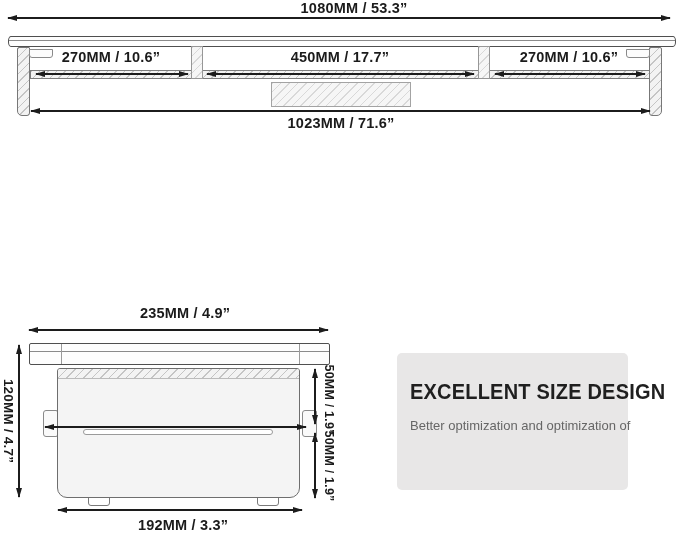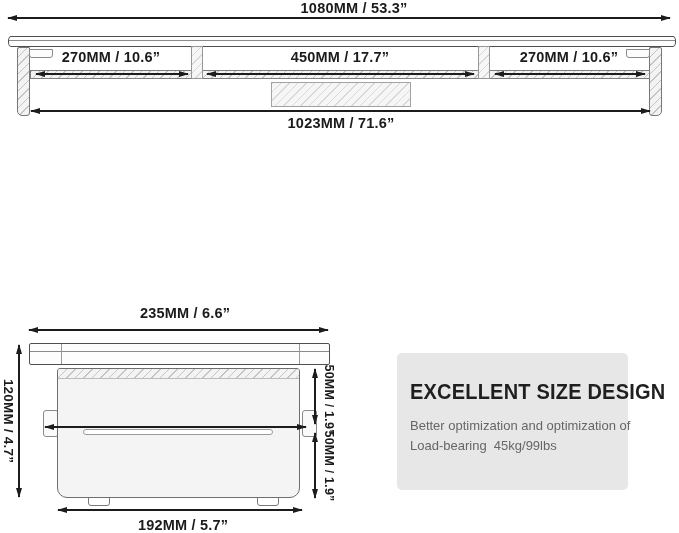--- a/index.html
+++ b/index.html
@@ -94,21 +94,21 @@
     <div class="ha" style="left:495px;top:73px;width:150px;"></div>
 
     <div class="shape drawer hatch-light" style="left:271px;top:82px;width:140px;height:25px;"></div>
 
     <div class="ha" style="left:31px;top:110px;width:619px;"></div>
     <div class="dim" style="left:341px;top:116px;">1023MM / 71.6”</div>
   </div>
 
   <div class="group">
 
-    <div class="dim" style="left:185px;top:306px;">235MM / 6.6”</div>
+    <div class="dim" style="left:185px;top:306px;">235MM / 4.9”</div>
     <div class="ha" style="left:29px;top:329px;width:299px;"></div>
 
     <div class="shape board-side" style="left:29px;top:343px;width:301px;height:22px;">
       <div class="hline"></div>
       <div class="vline" style="left:31px;"></div>
       <div class="vline" style="left:269px;"></div>
     </div>
 
     <div class="shape ear" style="left:43px;top:410px;width:15px;height:27px;"></div>
     <div class="shape ear" style="left:302px;top:410px;width:15px;height:27px;"></div>
@@ -128,24 +128,23 @@
     <div class="va" style="left:18px;top:345px;height:152px;"></div>
     <div class="dim rot md" style="left:8px;top:421px;">120MM / 4.7”</div>
 
     <div class="va" style="left:314px;top:369px;height:55px;"></div>
     <div class="dim rot sm" style="left:328px;top:400px;">50MM / 1.9”</div>
 
     <div class="va" style="left:314px;top:433px;height:65px;"></div>
     <div class="dim rot sm" style="left:328px;top:466px;">50MM / 1.9”</div>
 
     <div class="ha" style="left:58px;top:509px;width:244px;"></div>
-    <div class="dim" style="left:183px;top:518px;">192MM / 5.7”</div>
+    <div class="dim" style="left:183px;top:518px;">192MM / 3.3”</div>
   </div>
 
   <div class="panel">
     <div class="head">EXCELLENT SIZE DESIGN</div>
     <div class="body">
       <div class="ln">Better optimization and optimization of</div>
-      <div class="ln">Load-bearing  45kg/99lbs</div>
     </div>
   </div>
 
 </div>
 
 </body></html>

